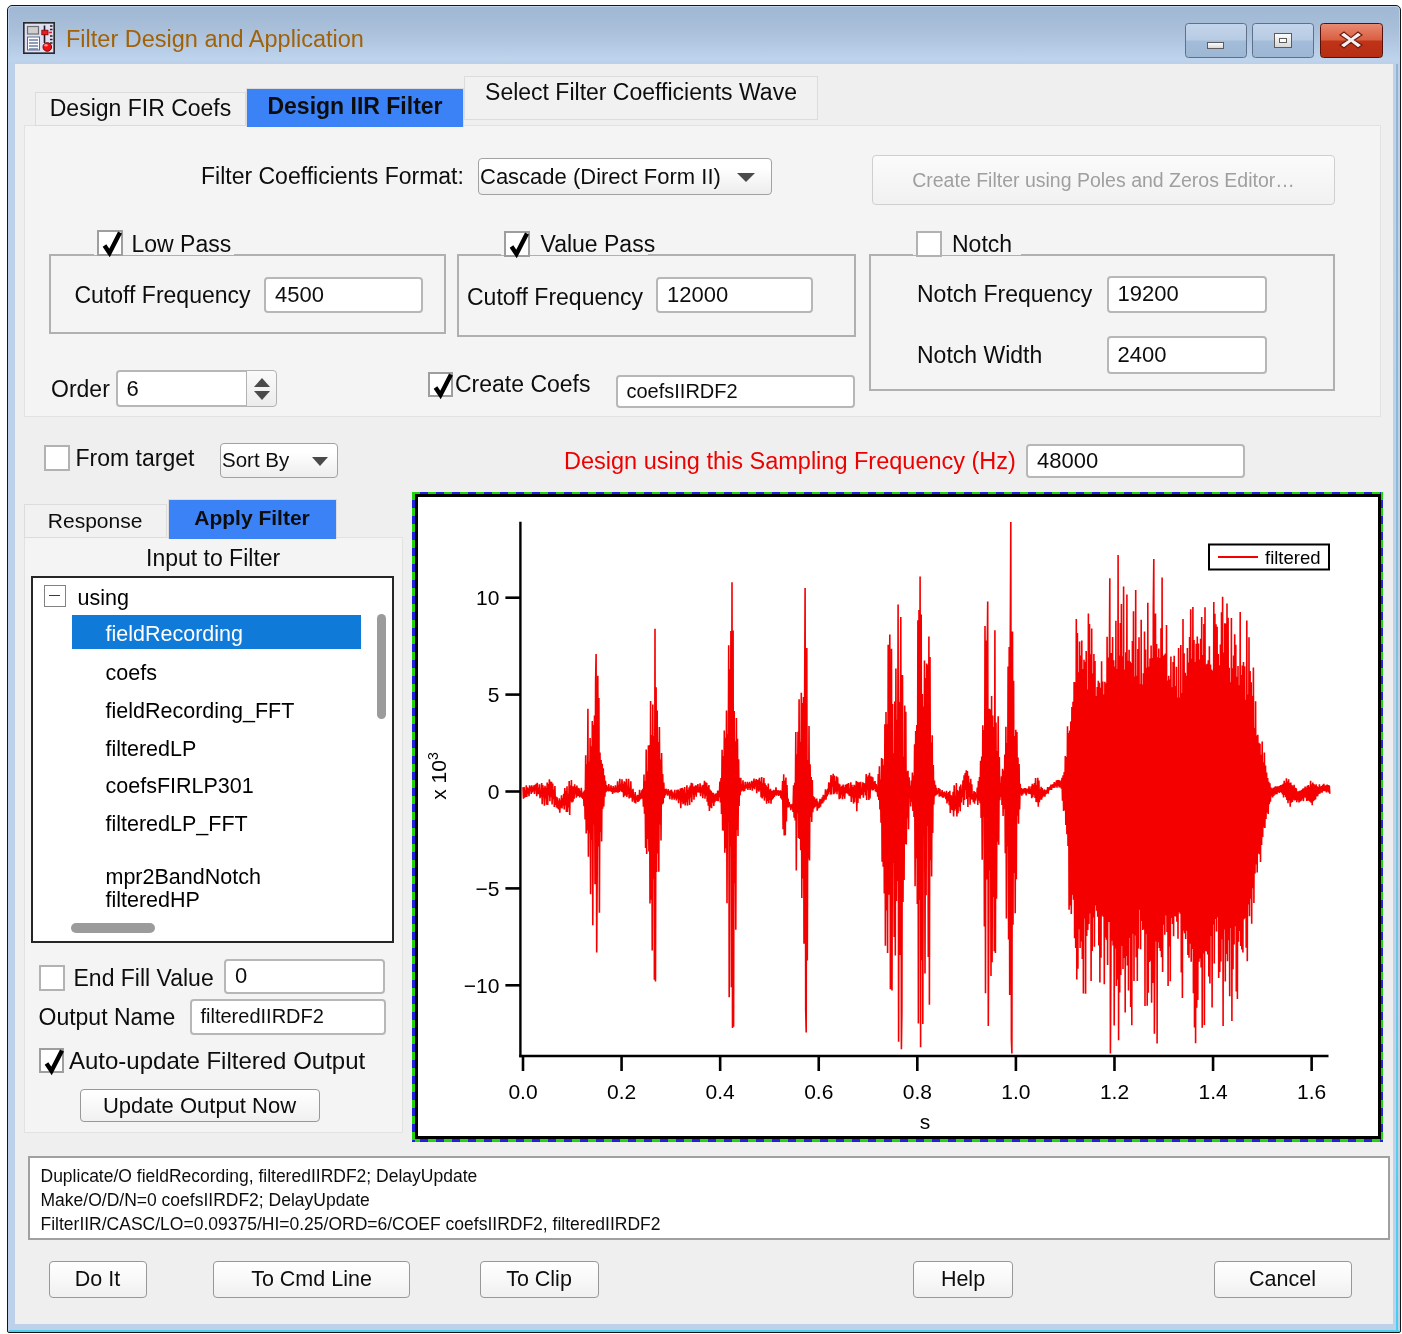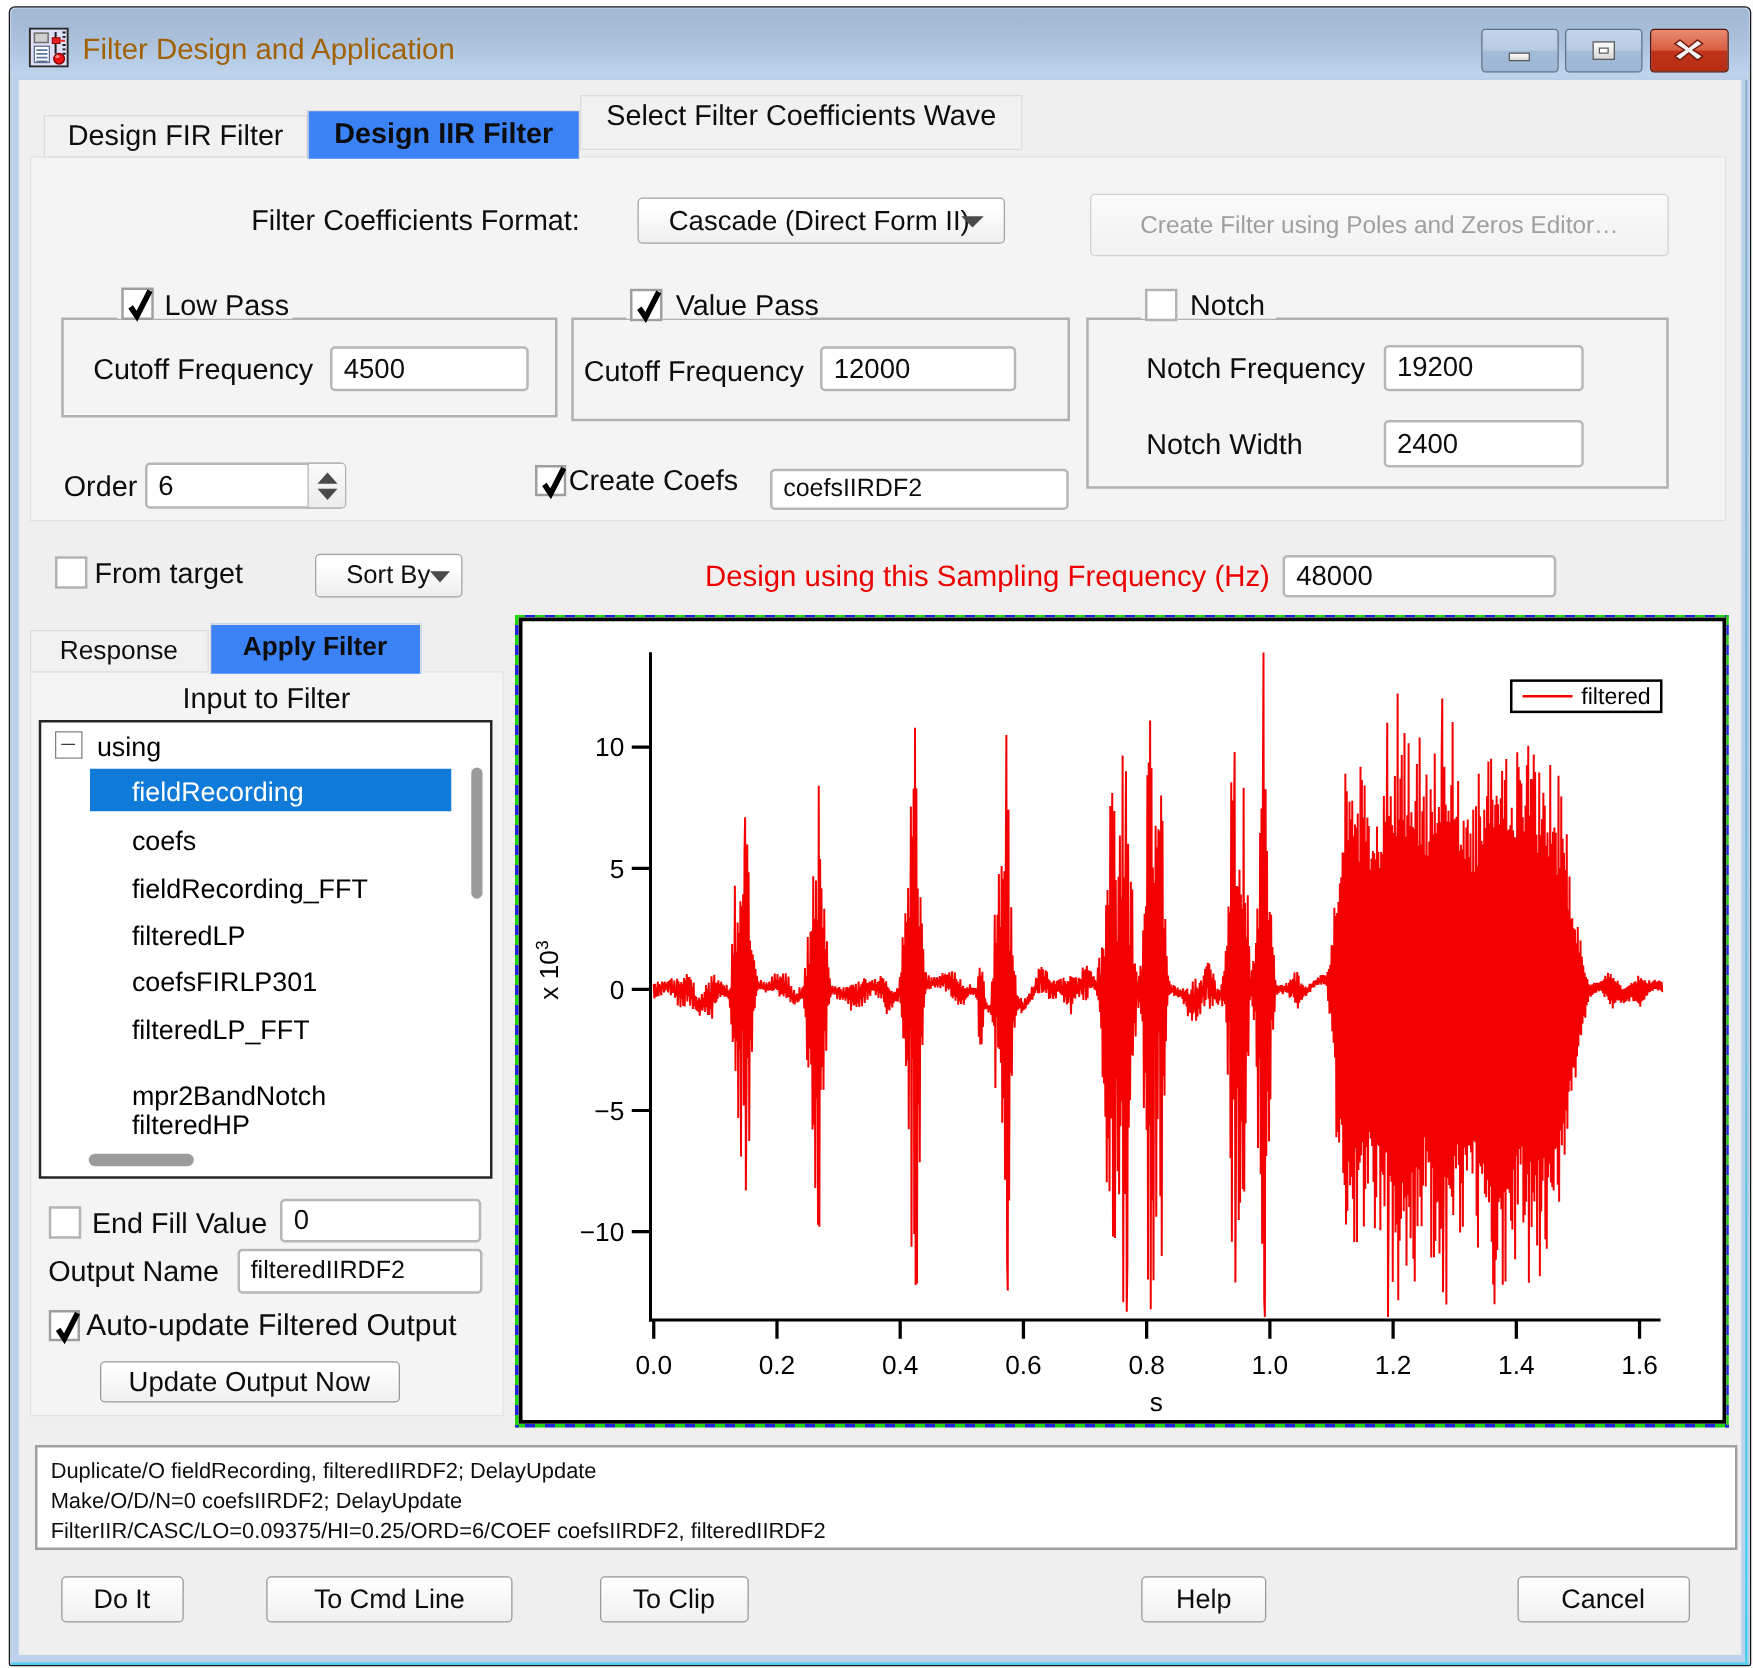--- a/index.html
+++ b/index.html
@@ -18,21 +18,21 @@
   font-size:23px; color:#0d0d0d; text-align:center; z-index:2; }
 .tab.sel { background:#3b82f6; border-bottom:none; z-index:3;font-weight:bold; }
 .field { position:absolute; background:#fff; border:2px solid #b7b7b7; border-radius:4px;
   font-size:22px; color:#0d0d0d; padding-left:9px; display:flex; align-items:center;
   white-space:nowrap; z-index:4; }
 .cb { position:absolute; background:#fff; border:2px solid #b2b2b2; z-index:4; }
 .cb.on { border-color:#9e9e9e; }
 .cb svg { position:absolute; left:-2px; top:-7px; overflow:visible; }
 .combo { position:absolute; background:linear-gradient(180deg,#fff 25%,#ededed 100%);
   border:1.6px solid #a2a2a2; border-radius:4px; display:flex; align-items:center;
-  font-size:22px; color:#0d0d0d; padding-left:24px; white-space:nowrap; z-index:4;margin-left:32px; }
+  font-size:22px; color:#0d0d0d; padding-left:1px; white-space:nowrap; z-index:4; }
 .arr { width:0; height:0; border-left:9px solid transparent; border-right:9px solid transparent;
   border-top:9.5px solid #4a4a4a; position:absolute; }
 .grp { position:absolute; border:2px solid #b0b0b0; z-index:2; }
 .btn { position:absolute; background:linear-gradient(180deg,#fefefe 10%,#f0f0f0 100%);
   border:1.6px solid #989898; border-radius:4px; display:flex; align-items:center;
   justify-content:center; font-size:21.5px; color:#0d0d0d; white-space:nowrap; z-index:4; }
 svg text { font-family:"Liberation Sans", sans-serif; fill:#000; }
 </style></head><body>
 <div id="win"></div>
 <div id="cyanR"></div>
@@ -68,21 +68,21 @@
     <div style="width:18px;height:15px;background:linear-gradient(180deg,#fdfdfd,#d8d8d8);border:1.6px solid #5c5c5c;display:flex;align-items:center;justify-content:center">
       <div style="width:8px;height:5px;background:#fff;border:1.4px solid #5c5c5c"></div>
     </div>
   </div>
 <div class="abs" style="left:1319.5px;top:22.5px;width:63px;height:35px;background:linear-gradient(180deg,#e88a72 0%,#d95f41 48%,#c03318 52%,#b52e14 100%);border:1.5px solid #561208;border-radius:3.5px;display:flex;align-items:center;justify-content:center;">
     <svg width="26" height="20" viewBox="0 0 26 20">
       <path d="M6 2 L13 7.6 L20 2 L24 5 L16.5 10 L24 15 L20 18 L13 12.4 L6 18 L2 15 L9.5 10 L2 5 Z" fill="#f2f2f2" stroke="#6e1a10" stroke-width="1.2"></path>
     </svg>
   </div>
 <div class="panel" style="left:24px;top:125px;width:1357px;height:291.5px"></div>
-<div class="tab" style="left:35px;top:92px;width:211px;height:34px;line-height:31px">Design FIR Filter</div>
+<div class="tab" style="left:35px;top:92px;width:211px;height:34px;line-height:31px">Design FIR Coefs</div>
 <div class="tab sel" style="left:246px;top:88px;width:218px;height:38.5px;line-height:34px">Design IIR Filter</div>
 <div class="tab" style="left:464px;top:76px;width:354px;height:44px;line-height:31px">Select Filter Coefficients Wave</div>
 <div class="lbl" style="left:201px;top:165px">Filter Coefficients Format:</div>
 <div class="combo" style="left:478px;top:158px;width:294px;height:37px">Cascade (Direct Form II)<span class="arr" style="left:258px;top:13.5px"></span></div>
 <div class="btn" style="left:872px;top:155px;width:463px;height:50px;color:#9f9f9f;font-size:19.5px;border-color:#cfcfcf;background:linear-gradient(180deg,#fbfbfb,#f1f1f1)">Create Filter using Poles and Zeros Editor…</div>
 <div class="grp" style="left:48.5px;top:253.5px;width:397px;height:80px"></div>
 <div class="abs" style="left:94px;top:251px;width:140px;height:4px;background:#f4f4f4;z-index:3"></div>
 <div class="cb on" style="left:97px;top:230px;width:26px;height:26px">
     <svg width="30" height="32" viewBox="0 0 30 32">
       <path d="M7.5 20.5 L12.5 28 L23 7.5" fill="none" stroke="#000" stroke-width="4.4"></path>

